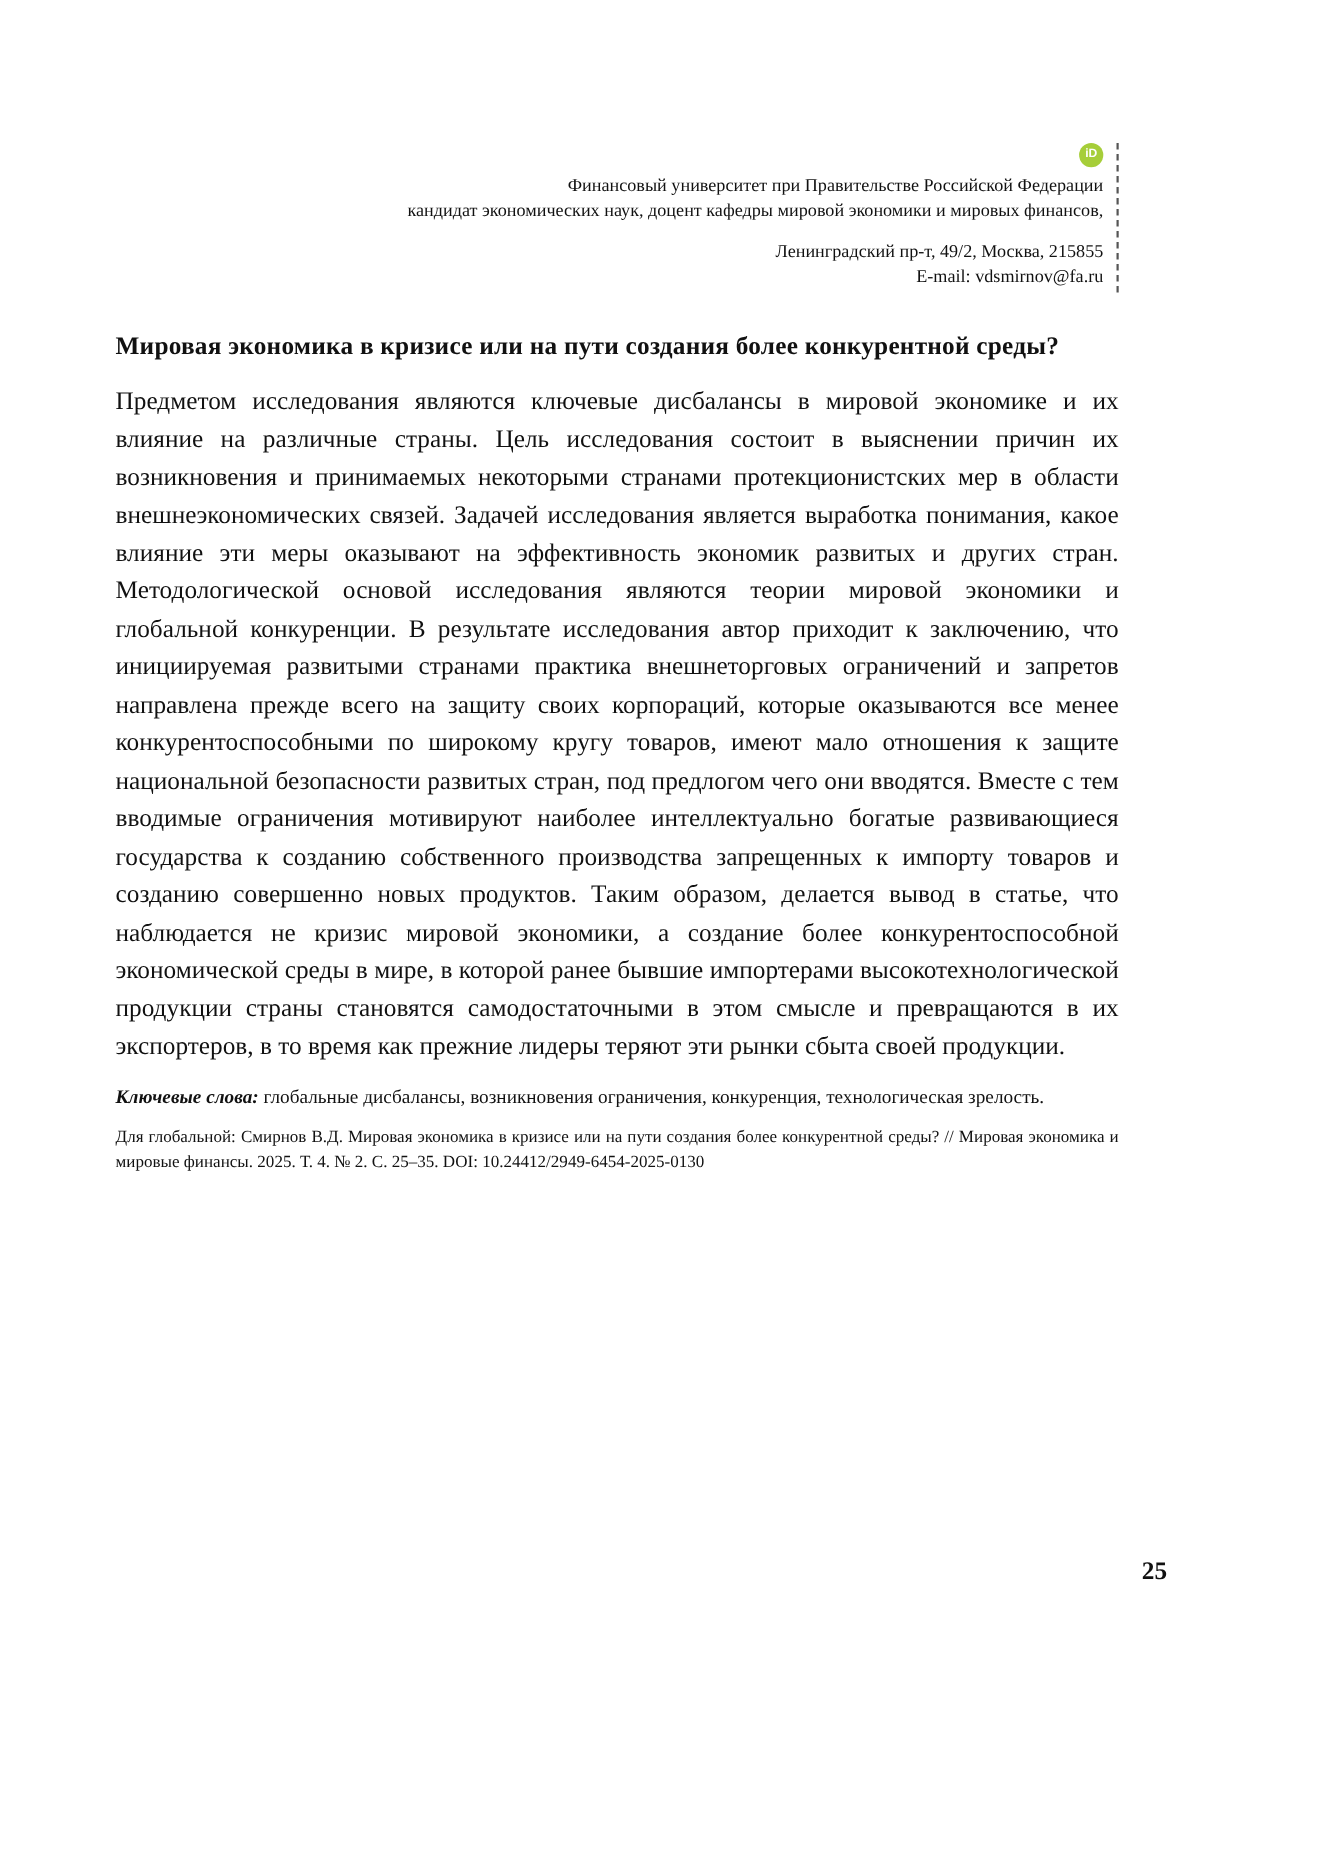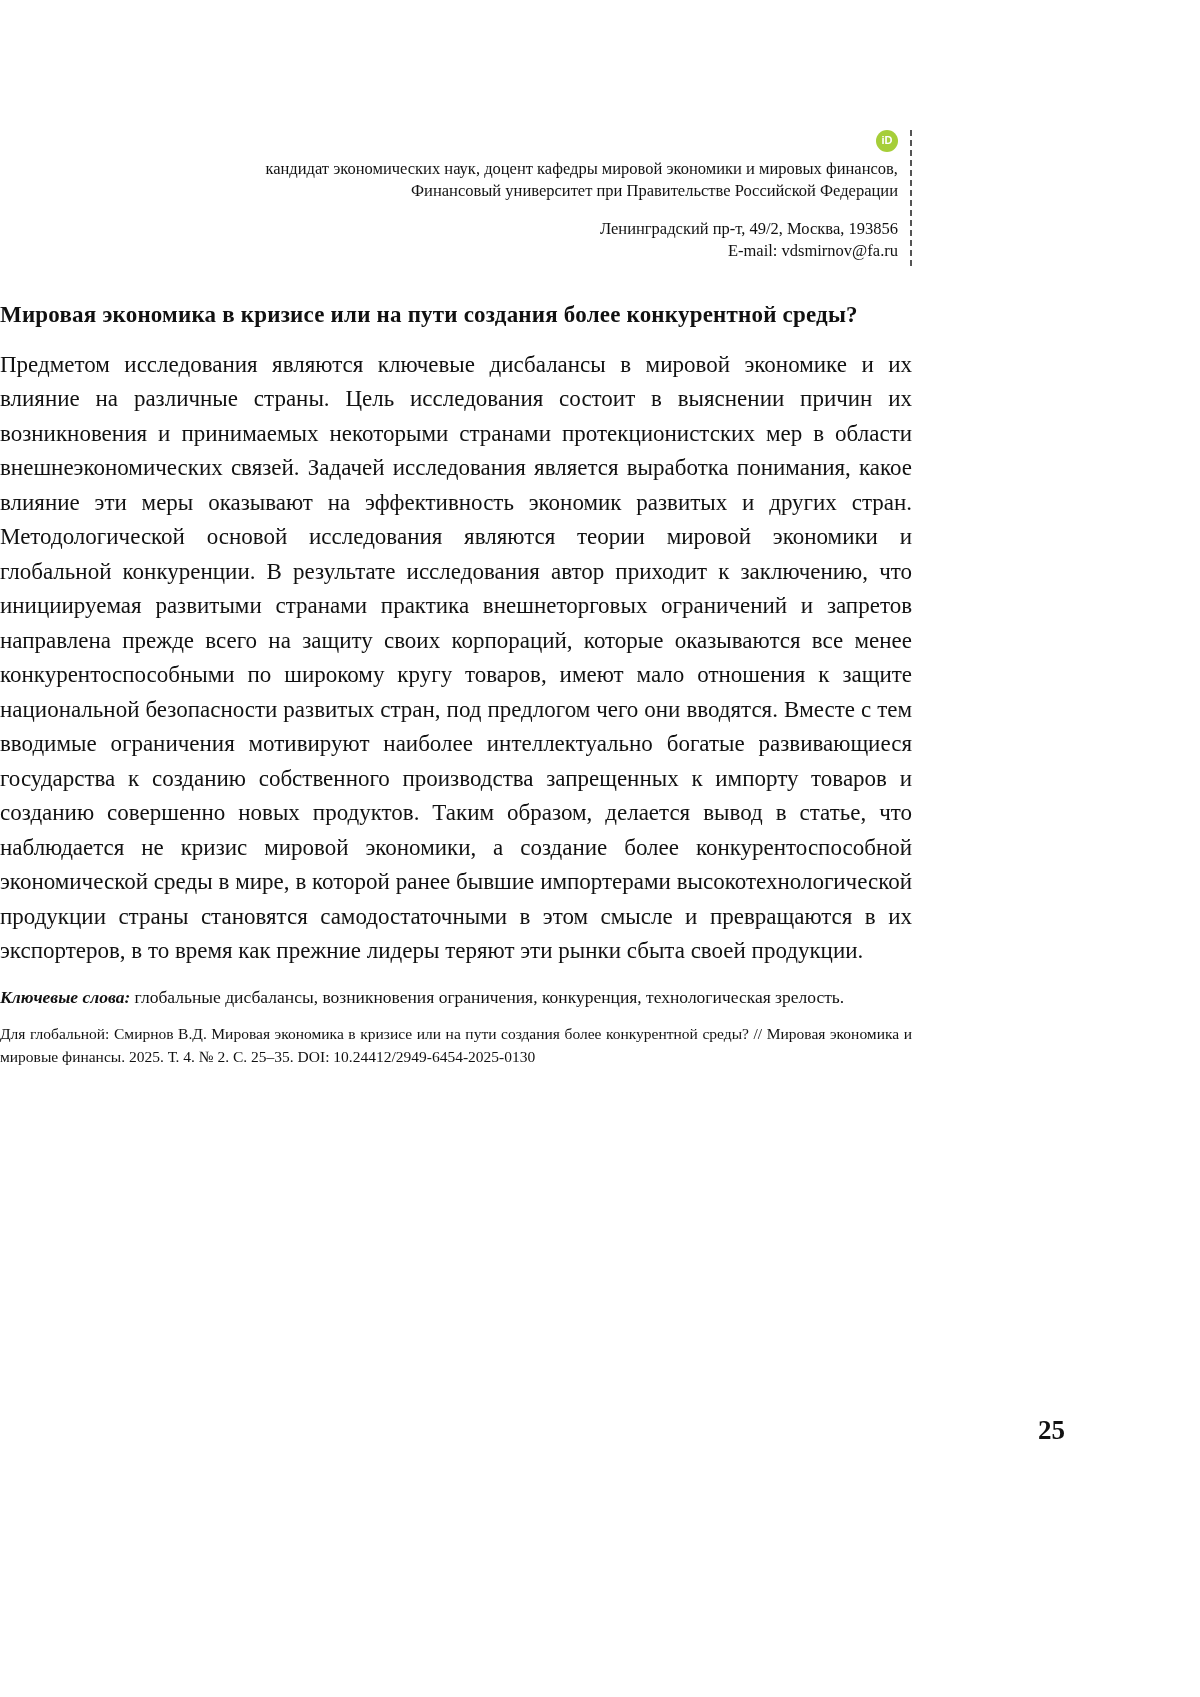--- a/index.html
+++ b/index.html
@@ -7,20 +7,21 @@
     background: #ffffff;
   }
   body {
     width: 1200px;
     height: 1697px;
     position: relative;
     font-family: "Liberation Serif", serif;
     color: #111111;
   }
   .content {
+    margin-left: 105px;
     width: 912px;
   }
   
   .author-block {
     margin-top: 130px;
     border-right: 2px dashed #555555;
     padding-right: 12px;
     text-align: right;
     padding-bottom: 4px;
   }
@@ -87,37 +88,37 @@
     margin-top: 14px;
     font-size: 15.5px;
     line-height: 1.45;
     text-align: justify;
   }
   
   .page-number {
     position: absolute;
     top: 1415px;
     left: 1038px;
-    font-size: 27px;
+    font-size: 23px;
     font-weight: bold;
   }
 </style>
 </head>
 <body>
 
 <div class="content">
 
   <header class="author-block">
     <div class="author-name-line">
       <span class="orcid-badge">iD</span>
     </div>
+    <div class="affiliation">Финансовый университет при Правительстве Российской Федерации</div>
     <div class="affiliation">кандидат экономических наук, доцент кафедры мировой экономики и мировых финансов,</div>
-    <div class="affiliation">Финансовый университет при Правительстве Российской Федерации</div>
     <div class="address-group">
-      <div class="address-line">Ленинградский пр-т, 49/2, Москва, 193856</div>
+      <div class="address-line">Ленинградский пр-т, 49/2, Москва, 215855</div>
       <div class="address-line">E-mail: vdsmirnov@fa.ru</div>
     </div>
   </header>
 
   <main>
     <h1 class="article-title">Мировая экономика в кризисе или на пути создания более конкурентной среды?</h1>
 
     <p class="abstract">Предметом исследования являются ключевые дисбалансы в мировой экономике и их влияние на различные страны. Цель исследования состоит в выяснении причин их возникновения и принимаемых некоторыми странами протекционистских мер в области внешнеэкономических связей. Задачей исследования является выработка понимания, какое влияние эти меры оказывают на эффективность экономик развитых и других стран. Методологической основой исследования являются теории мировой экономики и глобальной конкуренции. В результате исследования автор приходит к заключению, что инициируемая развитыми странами практика внешнеторговых ограничений и запретов направлена прежде всего на защиту своих корпораций, которые оказываются все менее конкурентоспособными по широкому кругу товаров, имеют мало отношения к защите национальной безопасности развитых стран, под предлогом чего они вводятся. Вместе с тем вводимые ограничения мотивируют наиболее интеллектуально богатые развивающиеся государства к созданию собственного производства запрещенных к импорту товаров и созданию совершенно новых продуктов. Таким образом, делается вывод в статье, что наблюдается не кризис мировой экономики, а создание более конкурентоспособной экономической среды в мире, в которой ранее бывшие импортерами высокотехнологической продукции страны становятся самодостаточными в этом смысле и превращаются в их экспортеров, в то время как прежние лидеры теряют эти рынки сбыта своей продукции.</p>
 
     <p class="keywords">

